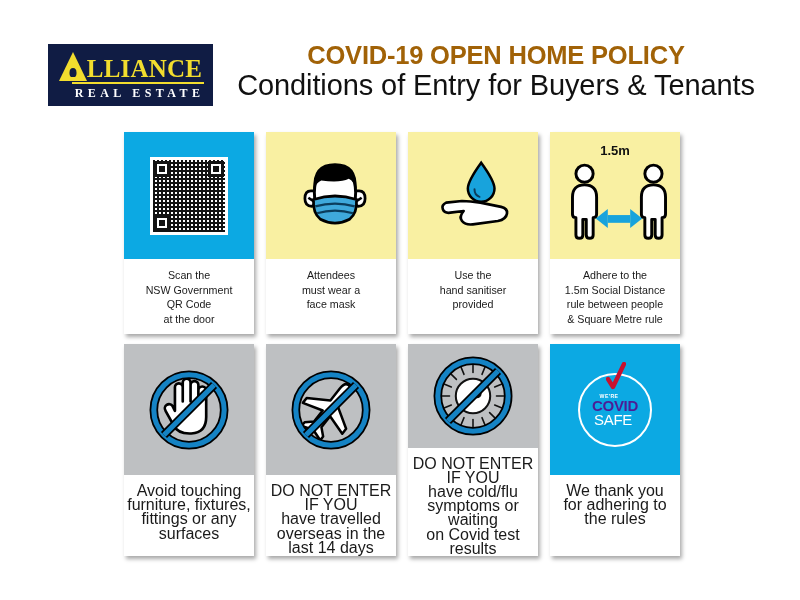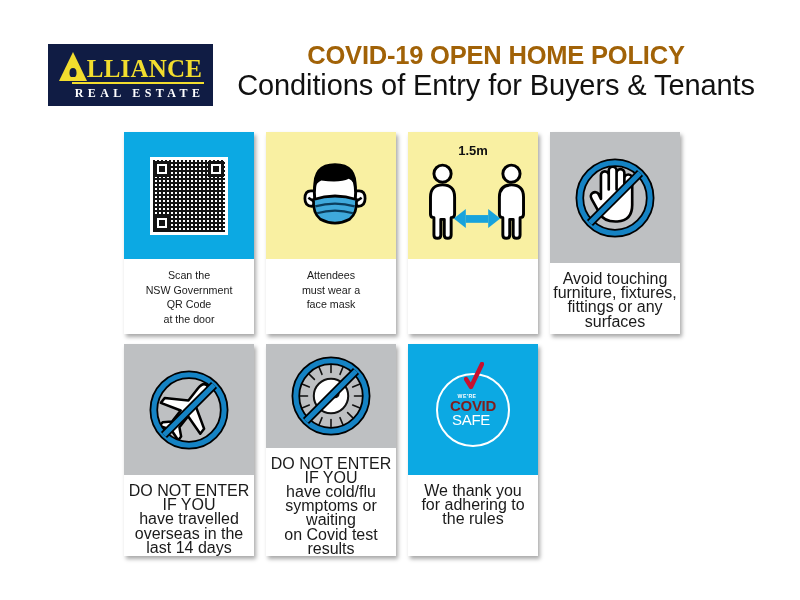--- a/index.html
+++ b/index.html
@@ -133,21 +133,21 @@
 
   
   .covidsafe{
     width:74px;height:74px;border-radius:50%;
     border:2.5px solid #ffffff;
     display:flex;flex-direction:column;align-items:center;justify-content:center;
     position:relative;
   }
   .cs-were{font-size:5.2px;font-weight:bold;color:#fff;letter-spacing:.4px;
            margin-bottom:0px;margin-right:12px;}
-  .cs-covid{font-size:15px;font-weight:bold;color:#7f1d1d;letter-spacing:-.3px;
+  .cs-covid{font-size:15px;font-weight:bold;color:#4c1d95;letter-spacing:-.3px;
             line-height:14px;position:relative;}
   .cs-safe{font-size:15px;font-weight:normal;color:#fff;letter-spacing:-.3px;
            line-height:14px;margin-right:4px;}
   .cs-tick{position:absolute;left:26px;top:-13px;}
 </style>
 </head>
 <body>
 
 <div class="poster">
 
@@ -205,40 +205,60 @@
 
           <path d="M25 56 l-6 -4" stroke="#000" stroke-width="3" fill="none"></path>
           <path d="M75 56 l6 -4" stroke="#000" stroke-width="3" fill="none"></path>
         </svg>
       </div>
       <div class="card-text">
         <span>Attendees<br>must wear a<br>face mask</span>
       </div>
     </div>
 
+    <div class="card r1">
+      <div class="card-icon c-yellow">
+        <svg class="icn" width="92" height="80" viewBox="0 0 110 96">
+
+          <path d="M60 8 q16 22 16 31 a16 16 0 0 1 -32 0 q0 -9 16 -31 z" fill="#18A3DC" stroke="#000" stroke-width="3"></path>
+          <path d="M52 40 q0 7 6 9" fill="none" stroke="#0B3D5C" stroke-width="2.4" stroke-linecap="round"></path>
+
+          <path d="M18 56 q-6 3 -4 8 q2 5 9 4 l16 -2
+                   q-6 7 -2 12 q4 5 13 4 l30 -4
+                   q10 -2 11 -9 q1 -6 -7 -8 l-25 -5
+                   q-12 -2 -22 -2 z" fill="#fff" stroke="#000" stroke-width="3.2" stroke-linejoin="round"></path>
+        </svg>
+      </div>
+      <div class="card-text">
+        <span>Use the<br>hand sanitiser<br>provided</span>
+      </div>
+    </div>
 
     <div class="card r1">
       <div class="card-icon c-yellow">
         <div class="dist-label">1.5m</div>
         <svg class="icn" width="112" height="84" viewBox="0 0 130 96" style="margin-top:14px">
 
           <circle cx="25" cy="14" r="10" fill="#fff" stroke="#000" stroke-width="3.4"></circle>
           <path d="M25 27 q-14 0 -14 14 l0 20 q0 4 4 4 l0 20 q0 4 4 4 q4 0 4 -4 l0 -18 l4 0
                    l0 18 q0 4 4 4 q4 0 4 -4 l0 -20 q4 0 4 -4 l0 -20 q0 -14 -14 -14 z" fill="#fff" stroke="#000" stroke-width="3.4" stroke-linejoin="round"></path>
 
           <circle cx="105" cy="14" r="10" fill="#fff" stroke="#000" stroke-width="3.4"></circle>
           <path d="M105 27 q-14 0 -14 14 l0 20 q0 4 4 4 l0 20 q0 4 4 4 q4 0 4 -4 l0 -18 l4 0
                    l0 18 q0 4 4 4 q4 0 4 -4 l0 -20 q4 0 4 -4 l0 -20 q0 -14 -14 -14 z" fill="#fff" stroke="#000" stroke-width="3.4" stroke-linejoin="round"></path>
 
           <g fill="#18A3DC">
             <rect x="52" y="62" width="26" height="9"></rect>
             <path d="M52 55 l-14 11 l14 11 z"></path>
             <path d="M78 55 l14 11 l-14 11 z"></path>
           </g>
         </svg>
+      </div>
+      <div class="card-text">
+        <span>Adhere to the<br>1.5m Social Distance<br>rule between people<br>&amp; Square Metre rule</span>
       </div>
     </div>
 
     <div class="card r2">
       <div class="card-icon c-gray">
         <svg class="icn" width="86" height="86" viewBox="0 0 110 110">
 
           <g transform="translate(0,2)">
             <path d="M37 44 l0 -20 a5 5 0 0 1 10 0 l0 18
                      l0 -24 a5 5 0 0 1 10 0 l0 24

